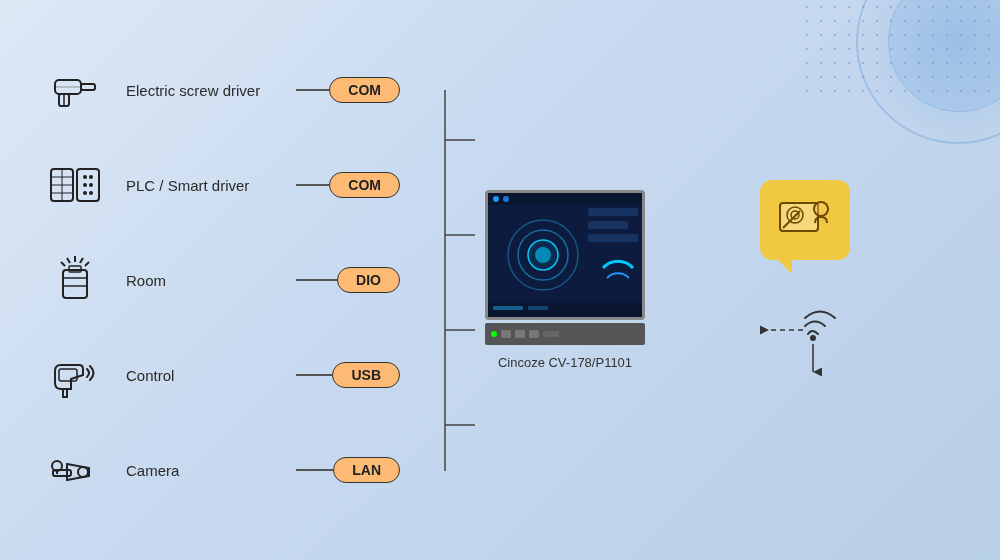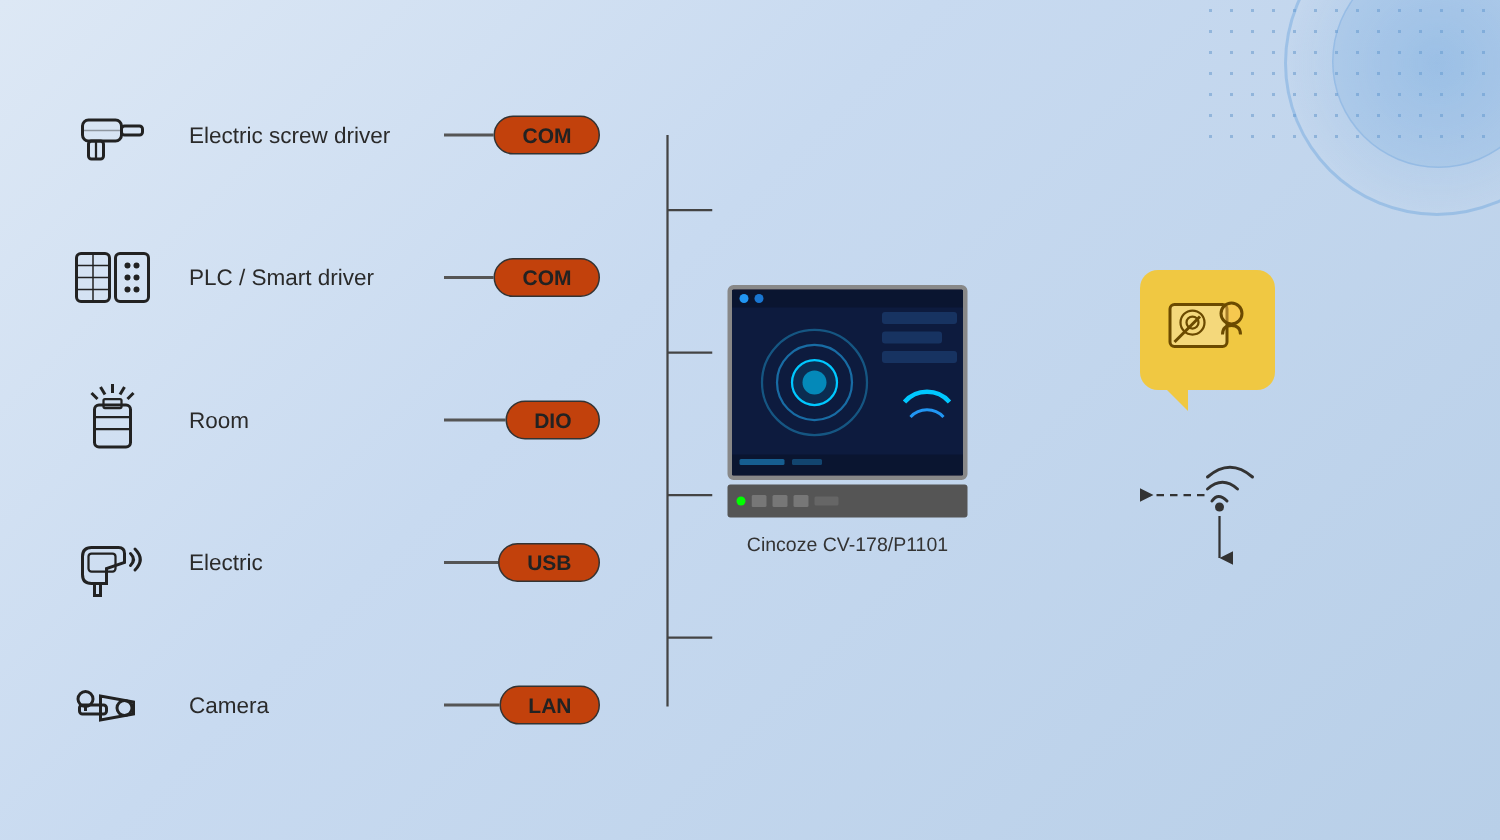--- a/index.html
+++ b/index.html
@@ -121,21 +121,21 @@
       margin-left: 10px;
     }
 
     .port-badge {
       border: 1.5px solid #333;
       border-radius: 20px;
       padding: 4px 18px;
       font-size: 14px;
       font-weight: 600;
       color: #222;
-      background: #c2410c;
+      background: #fdba74;
       white-space: nowrap;
       flex-shrink: 0;
     }
 
     
     .right-section {
       flex: 1;
       display: flex;
       flex-direction: column;
       align-items: center;
@@ -304,21 +304,21 @@
           <path d="M8 28 L8 36 Q8 42 14 42 L24 42 L24 32 L36 28 L36 22 Q36 18 32 18 L14 18 Q8 18 8 24 Z" stroke="#222" stroke-width="2" fill="none"></path>
 
           <path d="M16 42 L16 50 L20 50 L20 42" stroke="#222" stroke-width="2" fill="none"></path>
 
           <rect x="12" y="22" width="18" height="12" rx="2" stroke="#222" stroke-width="1.5" fill="none"></rect>
 
           <path d="M40 22 Q44 26 40 30" stroke="#222" stroke-width="2" fill="none" stroke-linecap="round"></path>
           <path d="M43 19 Q50 26 43 33" stroke="#222" stroke-width="2" fill="none" stroke-linecap="round"></path>
         </svg>
       </div>
-      <span class="device-label">Electric</span>
+      <span class="device-label">Control</span>
       <div class="connector-line"></div>
       <div class="port-badge">USB</div>
     </div>
 
     <div class="device-row">
       <div class="device-icon">
         <svg viewBox="0 0 56 56" fill="none" xmlns="http://www.w3.org/2000/svg">
 
           <rect x="6" y="28" width="18" height="6" rx="2" stroke="#222" stroke-width="2" fill="none"></rect>
 

